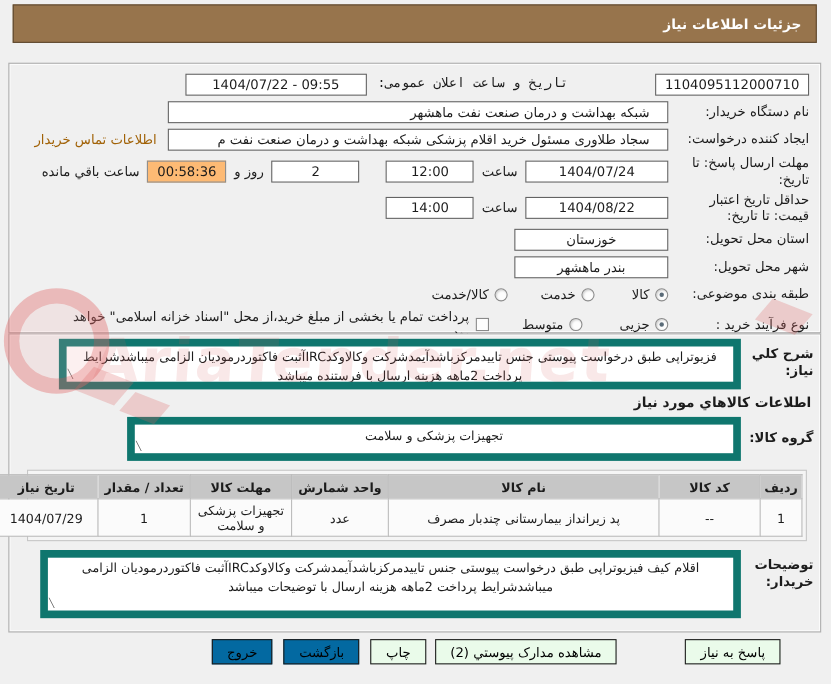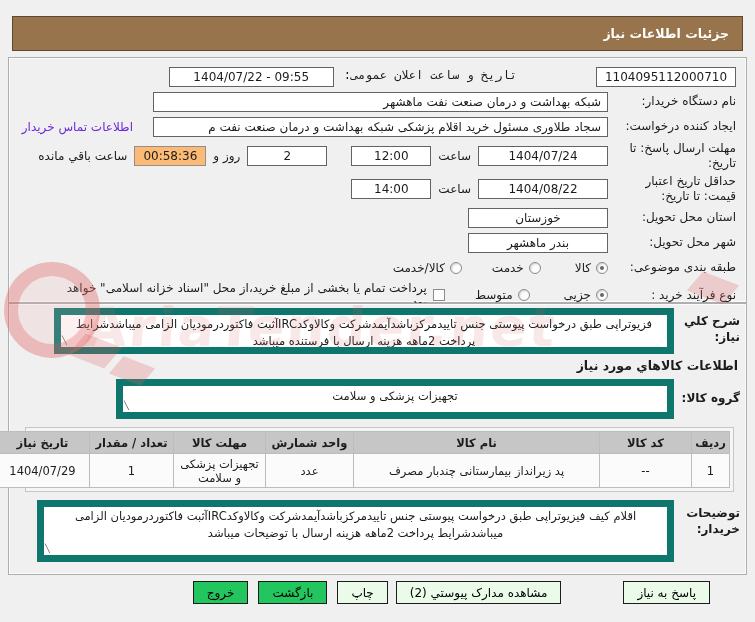--- a/index.html
+++ b/index.html
@@ -9,21 +9,21 @@
     background: #f0f0f0;
     font-family: "DejaVu Sans", "Liberation Sans", sans-serif;
     font-size: 12px;
     color: #1c1c1c;
     overflow: hidden;
   }
   .ltr { direction: ltr; unicode-bidi: isolate; }
 
   
   .titlebar {
-    position: absolute; left: 12px; top: 16px; width: 731px; height: 35px;
+    position: absolute; left: 12px; top: 4px; width: 731px; height: 35px;
     background: #97744c; border: 1px solid #5e4930; color: #ffffff;
     display: flex; align-items: center; padding-right: 13px;
     font-size: 12.5px; font-weight: bold;
   }
 
   
   .groupbox {
     position: absolute; left: 8px; width: 739px;
     border: 1px solid #aeaeae; background: #f0f0f0;
     box-shadow: inset 0 0 0 1px #fbfbfb;
@@ -35,27 +35,27 @@
   .row.tall { min-height: 31px; }
   .lbl { width: 128px; flex: none; padding-left: 4px; line-height: 1.25; }
   .lbl.auto { width: auto; }
   .boldlbl { font-weight: bold; }
 
   .inp {
     background: #fff; border: 1px solid #636363; height: 20px;
     display: flex; align-items: center; justify-content: center;
     font-size: 12px; overflow: hidden; white-space: nowrap; flex: none;
   }
-  .inp.rt { justify-content: flex-start; padding-right: 6px; }
+  .inp.rt { justify-content: flex-start; padding-right: 16px; }
   .w140 { width: 140px; } .w165 { width: 165px; } .w130 { width: 130px; }
   .w80 { width: 80px; } .w72 { width: 72px; } .wide { width: 455px; }
   .gap60 { margin-right: 79px; font-family: Liberation Mono, monospace; } .gap24 { margin-right: 24px; }
   .sml { margin: 0 7px; flex: none; }
   .yellow { background: #fdba74; border: 1px solid #8f8f8f; }
-  .link { color: #6d28d9; margin-right: 20px; cursor: pointer; white-space: nowrap; }
+  .link { color: #a16207; margin-right: 10px; cursor: pointer; white-space: nowrap; }
 
   
   .radio {
     width: 12px; height: 12px; border-radius: 50%;
     border: 1px solid #8a8a8a; background: #fdfdfd; flex: none;
     margin-left: 5px; position: relative; cursor: pointer;
     box-shadow: inset 1px 1px 2px rgba(0,0,0,.18);
   }
   .radio.checked::after {
     content: ""; position: absolute; left: 3px; top: 3px;
@@ -104,21 +104,21 @@
     position: absolute; top: 581px; right: 0; width: 755px;
     display: flex; align-items: center; padding-right: 45px;
   }
   .btn {
     height: 23px; border: 1px solid #1c1c1c; font-size: 12px;
     padding: 0 13px; display: inline-flex; align-items: center; justify-content: center;
     cursor: pointer; white-space: nowrap; flex: none;
     font-family: "DejaVu Sans", "Liberation Sans", sans-serif;
   }
   .btn.green { background: #eafbea; }
-  .btn.pink { background: #22c55e; }
+  .btn.pink { background: #0369a1; }
   .mL62 { margin-left: 62px; } .mL8 { margin-left: 8px; } .mL10 { margin-left: 10px; }
 
   
   .watermark { position: absolute; inset: 0; pointer-events: none; z-index: 6; }
   .wm-text {
     position: absolute; left: 85px; top: 296px; width: 640px;
     font-size: 54px; font-weight: bold; color: rgba(215, 90, 90, 0.14);
     direction: ltr; letter-spacing: 2px; transform: skewX(-4deg);
     white-space: nowrap; overflow: hidden;
   }

